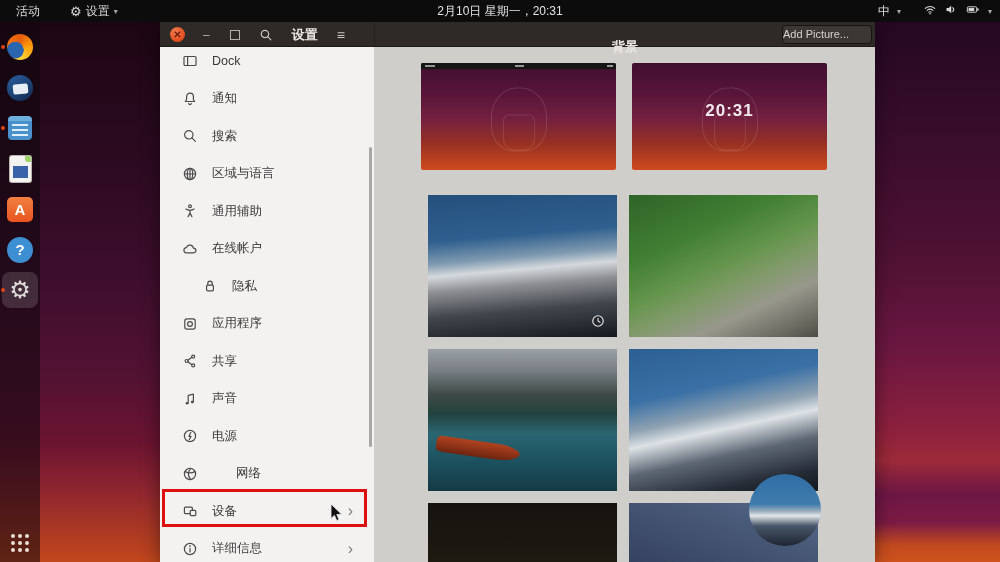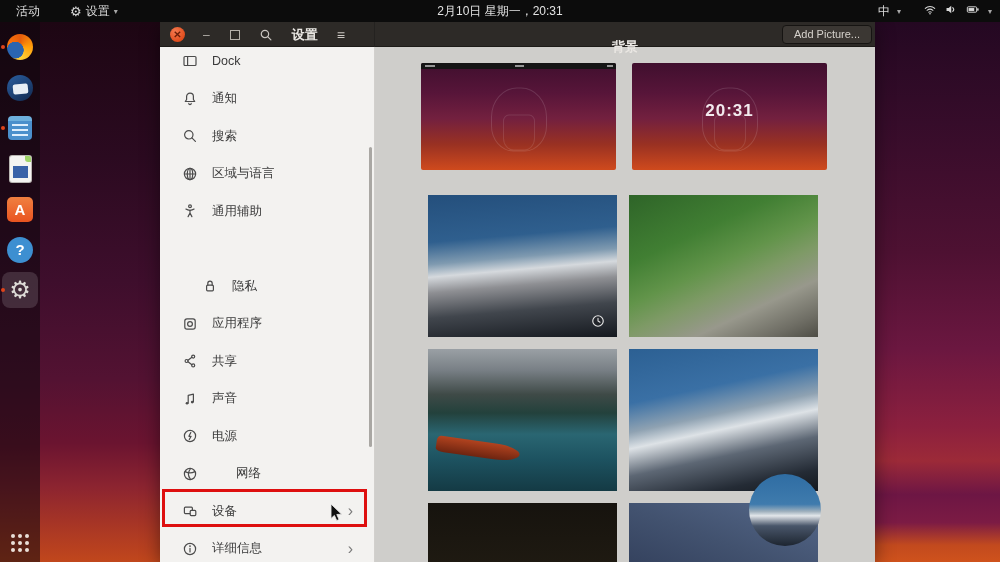--- a/index.html
+++ b/index.html
@@ -34,21 +34,21 @@
     background:radial-gradient(circle at 35% 30%,#f57a50,#e14d1d 70%);
     color:#6b1d07;font-size:10px;font-weight:bold;display:flex;align-items:center;justify-content:center;line-height:1;}
   #min-btn{color:#b4b0aa;font-size:12px;margin-left:18px;}
   #max-btn{width:8px;height:8px;border:1px solid #b4b0aa;margin-left:20px;}
   #hb-search{margin-left:19px;display:flex;}
   #hb-title{color:#eae7e3;font-size:13px;font-weight:bold;margin-left:19px;}
   #hb-menu{color:#cbc7c2;font-size:14px;margin-left:19px;line-height:1;}
   #panel-title{position:absolute;left:215px;top:12px;width:500px;height:25px;line-height:25px;text-align:center;
     color:#eae7e3;font-size:13px;font-weight:bold;}
   #add-picture{position:absolute;left:622px;top:3px;width:90px;height:19px;background:#3b3733;
-    border:1px solid #161412;border-radius:4px;color:#d6d2cc;font-size:11px;line-height:17px;text-align:center;box-sizing:border-box;}
+    border:1px solid #161412;border-radius:4px;color:#d6d2cc;font-size:11px;line-height:17px;text-align:left;box-sizing:border-box;}
   
   #sidebar{position:absolute;left:0;top:25px;width:215px;height:515px;background:#f3f2f0;
     border-right:1px solid #d2d0cd;box-sizing:border-box;overflow:hidden;}
   .sb-item{position:absolute;left:0;width:215px;height:38px;display:flex;align-items:center;}
   .sb-icon{width:16px;height:16px;margin-left:22px;display:flex;}
   .sb-label{margin-left:14px;font-size:12.5px;color:#3a3a3a;}
   .sb-chevron{position:absolute;right:22px;color:#7c7c7c;font-size:16px;line-height:1;}
   #sb-scrollbar{position:absolute;right:2px;top:100px;width:3px;height:300px;border-radius:2px;background:#908e8a;opacity:0.75;}
   
   #content{position:absolute;left:215px;top:25px;width:500px;height:515px;background:#cfcecb;}
@@ -230,20 +230,28 @@
         <div class="sb-item" style="top: 145px;">
           <span class="sb-icon">
             <svg width="16" height="16" viewBox="0 0 16 16" fill="none" stroke="#4b4b4b" stroke-width="1.2" stroke-linecap="round" stroke-linejoin="round">
               <circle cx="8" cy="3.3" r="1.4"></circle>
               <path d="M3.9 6.1 C5.1 6.9 6.4 7.3 8 7.3 C9.6 7.3 10.9 6.9 12.1 6.1"></path>
               <path d="M8 7.3 V10 M8 10 L6.1 13.6 M8 10 L9.9 13.6"></path>
             </svg>
           </span>
           <span class="sb-label">通用辅助</span>
         </div>
+        <div class="sb-item" style="top: 182.5px;">
+          <span class="sb-icon">
+            <svg width="16" height="16" viewBox="0 0 16 16" fill="none" stroke="#4b4b4b" stroke-width="1.2" stroke-linecap="round" stroke-linejoin="round">
+              <path d="M4.6 11.8 a2.6 2.6 0 0 1 -0.2 -5.2 a3.6 3.6 0 0 1 7 0.6 a2.3 2.3 0 0 1 0.4 4.6 Z"></path>
+            </svg>
+          </span>
+          <span class="sb-label">在线帐户</span>
+        </div>
         <div class="sb-item" style="top: 220px; margin-left: 20px;">
           <span class="sb-icon">
             <svg width="16" height="16" viewBox="0 0 16 16" fill="none" stroke="#4b4b4b" stroke-width="1.2" stroke-linecap="round" stroke-linejoin="round">
               <rect x="4.6" y="7.2" width="6.8" height="5.6" rx="1"></rect>
               <path d="M5.8 7.2 V5.4 a2.2 2.2 0 0 1 4.4 0 V7.2"></path>
             </svg>
           </span>
           <span class="sb-label">隐私</span>
         </div>
         <div class="sb-item" style="top: 257.5px;">

